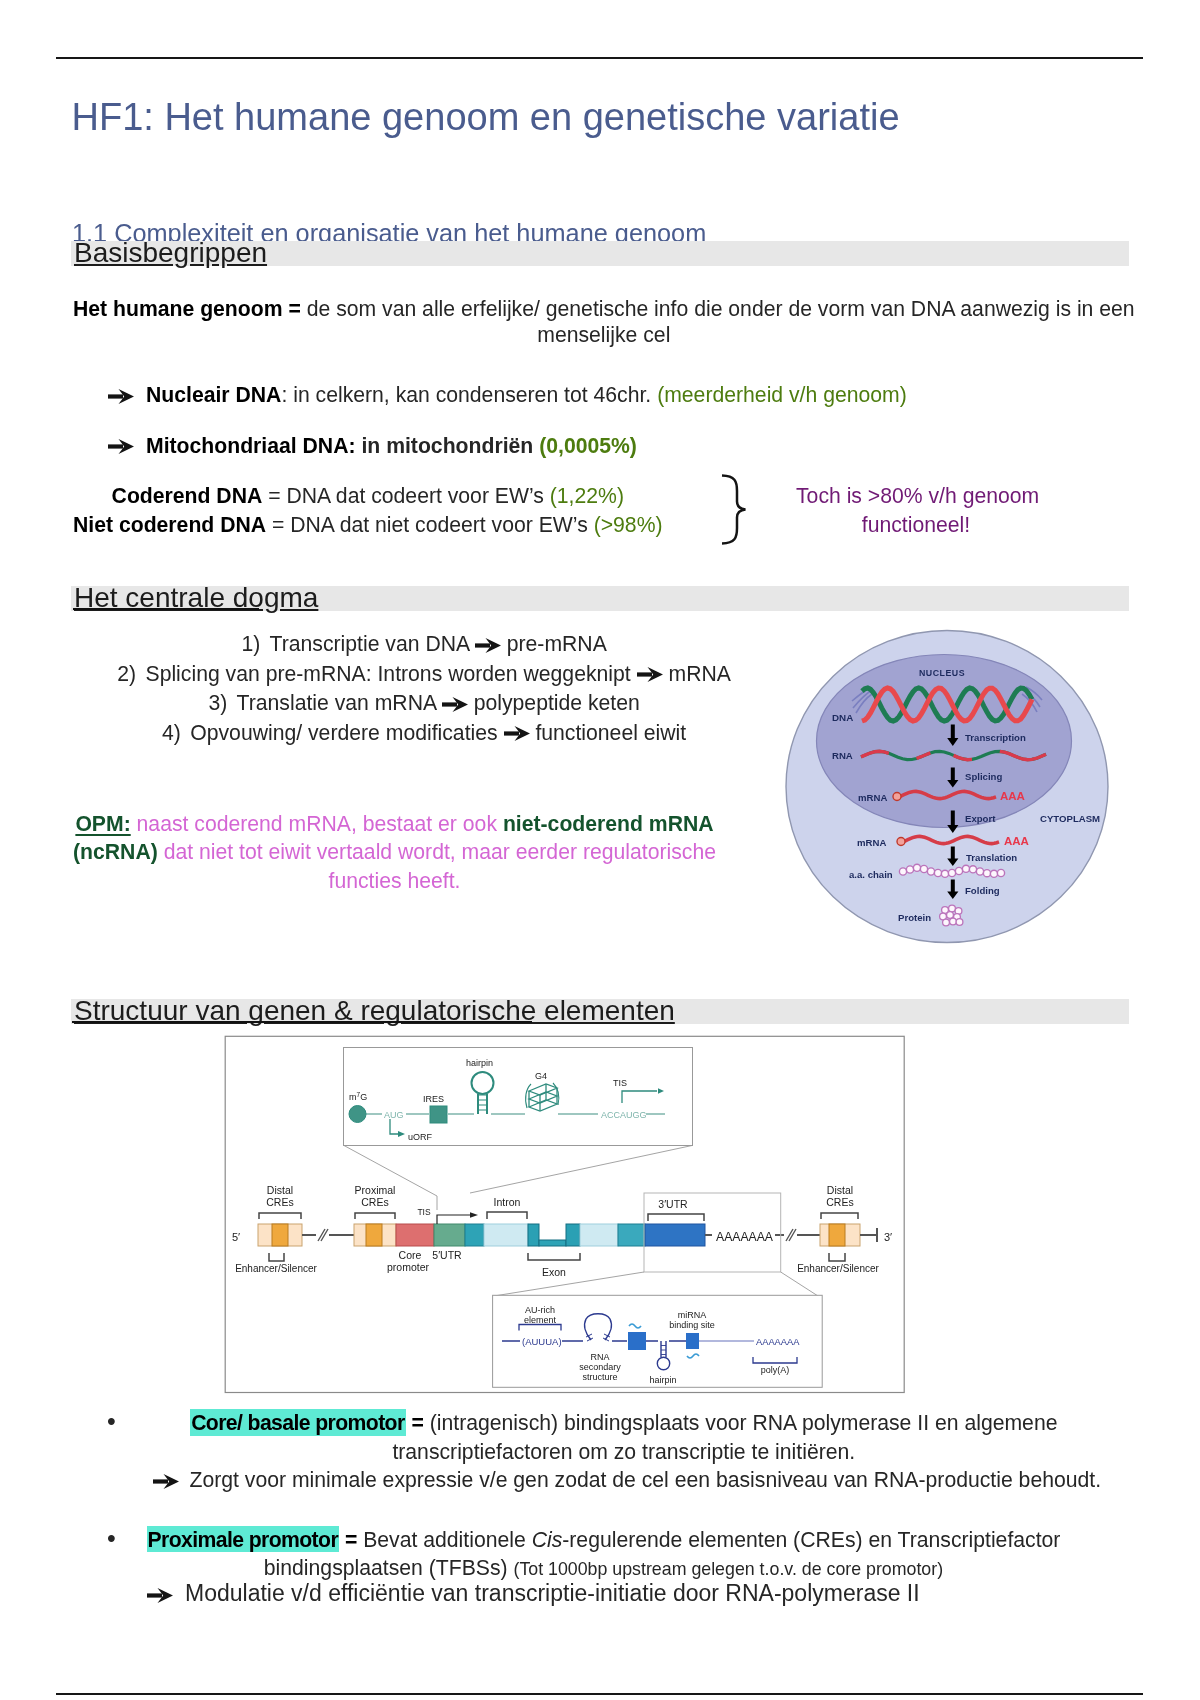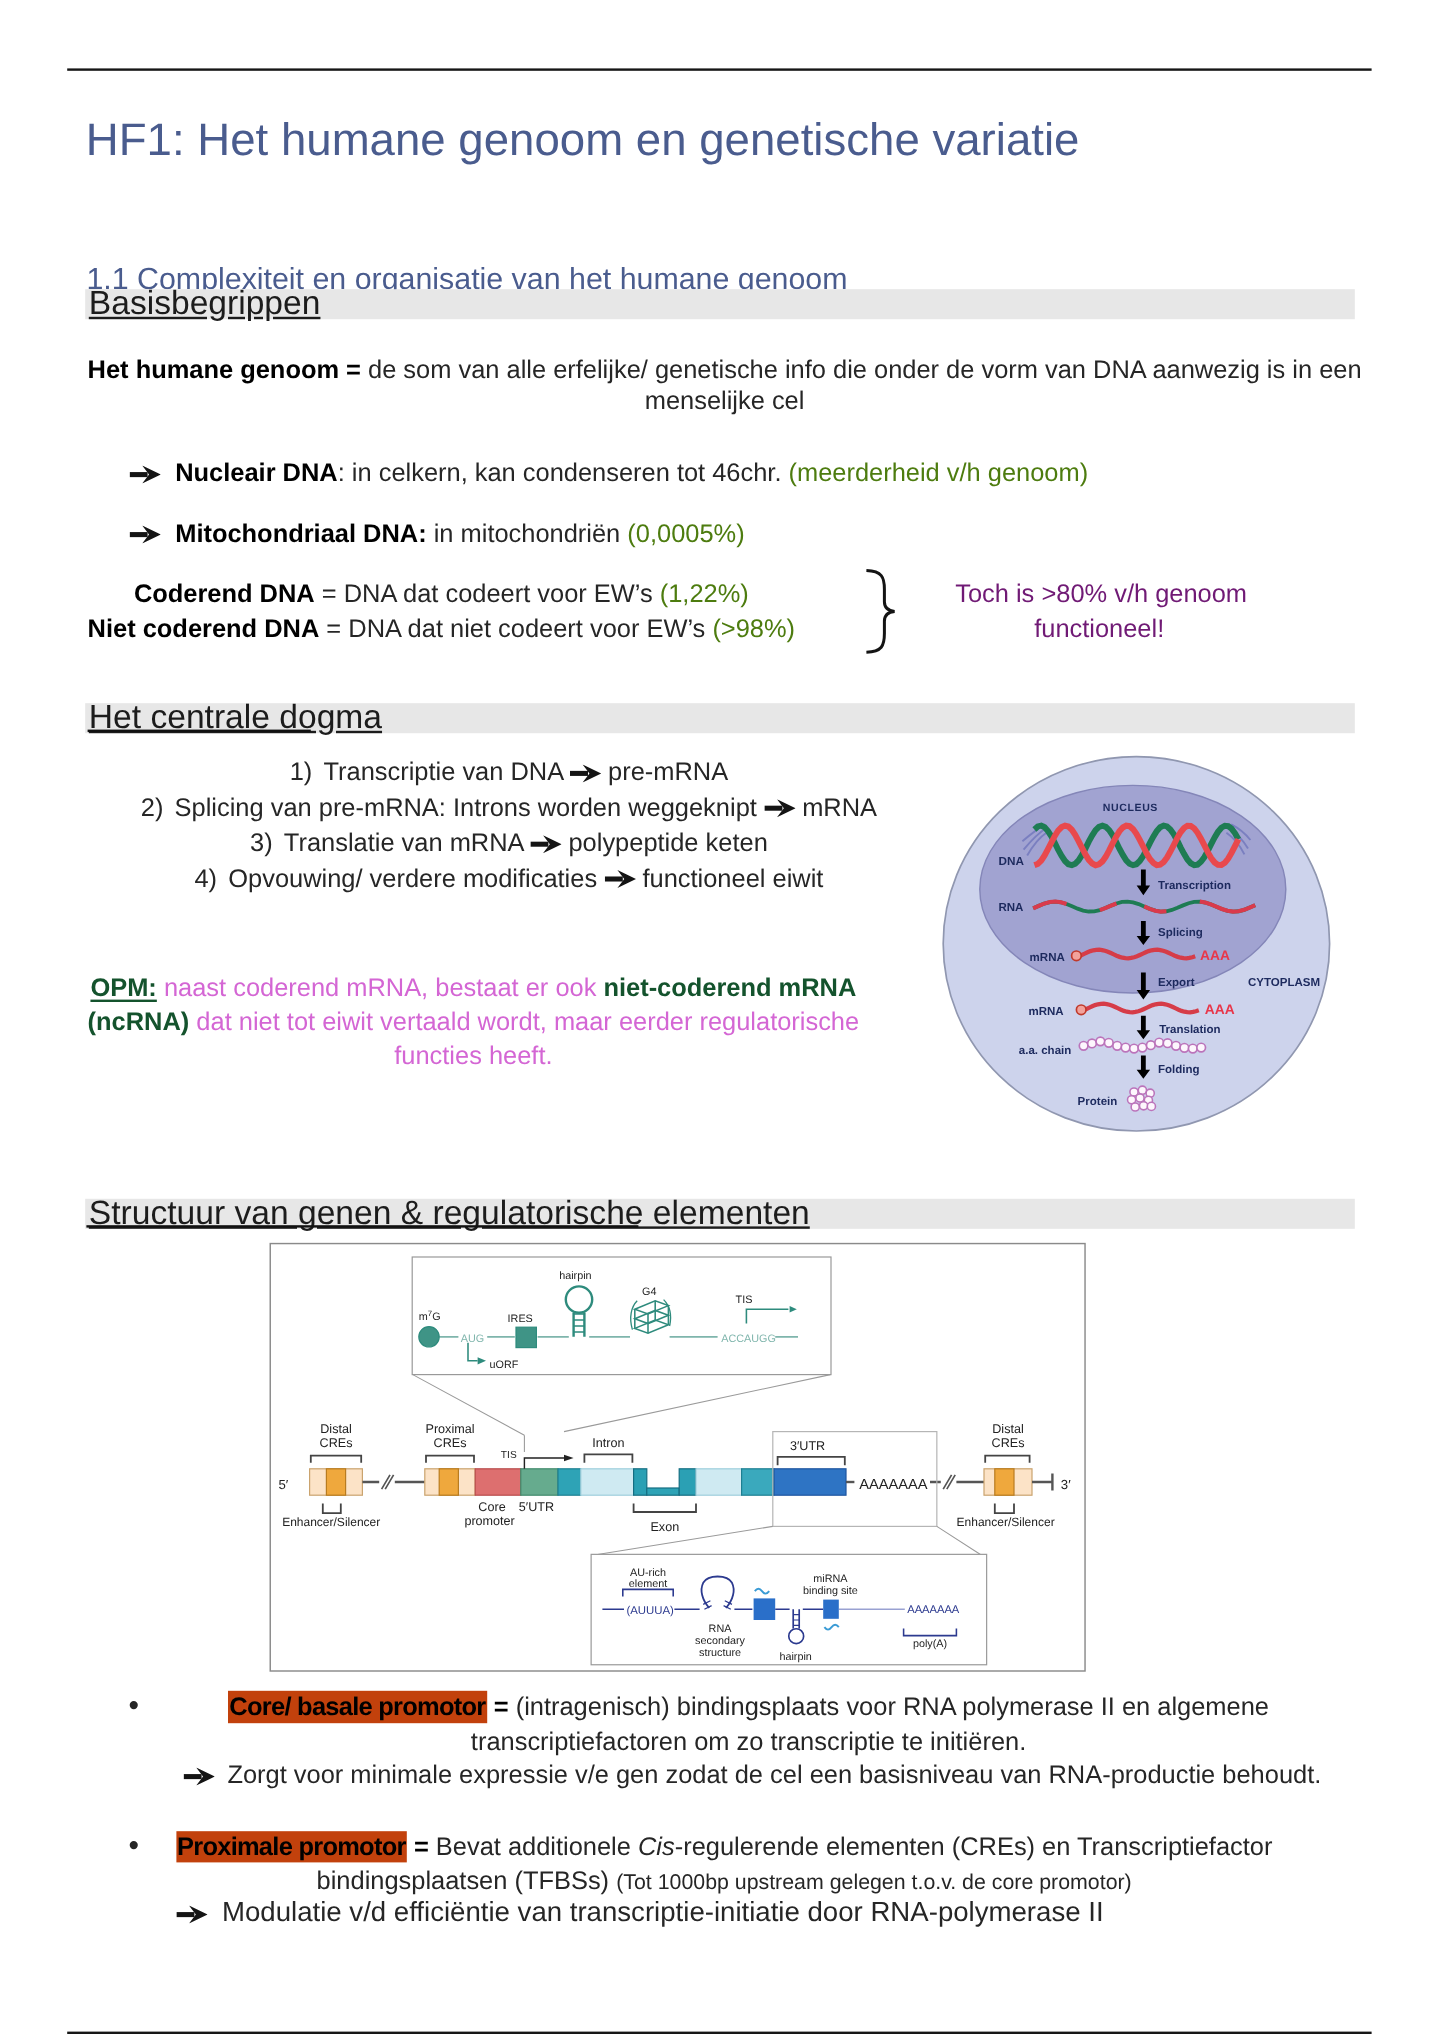--- a/index.html
+++ b/index.html
@@ -9,42 +9,42 @@
   .rule{position:absolute;left:56px;width:1087px;height:2px;background:#161616;}
   .h1{position:absolute;left:71.5px;font-size:38px;line-height:31px;color:#4a5c8e;white-space:nowrap;}
   .h2{position:absolute;left:72px;font-size:25.3px;line-height:25.3px;color:#4a5c8e;white-space:nowrap;}
   .band{position:absolute;left:70.5px;width:1058px;height:25px;background:#e7e7e7;
         font-size:28px;line-height:24px;color:#1c1c1c;padding-left:3.5px;box-sizing:border-box;white-space:nowrap;text-decoration:underline;}
   .body{font-size:21.2px;line-height:26px;color:#262626;text-align:center;}
   b{color:#000;}
   .blue{color:#4d7c0f;}
   .mag{color:#d466d4;}
   .magb{color:#14532d;font-weight:bold;}
-  .hl{background:#c2410c;font-weight:bold;color:#000;letter-spacing:-0.6px;padding:2px 1px 1.6px 1px;}
+  .hl{background:#5eead4;font-weight:bold;color:#000;letter-spacing:-0.6px;padding:2px 1px 1.6px 1px;}
   .ul2{position:absolute;height:2.4px;background:#111;}
 </style>
 </head>
 <body>
   <div class="rule" style="top:57px;"></div>
   <div class="rule" style="top:1693px;"></div>
 
   <div class="h1" style="top:102px;">HF1: Het humane genoom en genetische variatie</div>
   <div class="h2" style="top:185px;margin-top:36px;">1.1 Complexiteit en organisatie van het humane genoom</div>
 
   <div class="band" style="top:241px;">Basisbegrippen</div>
 
   <div class="abs body" style="left:73px;top:296px;white-space:nowrap;">
     <b>Het humane genoom =</b> de som van alle erfelijke/ genetische info die onder de vorm van DNA aanwezig is in een<br>menselijke cel
   </div>
 
   <div class="abs body" style="left:108px;top:382px;white-space:nowrap;"><svg width="26" height="15" viewBox="0 0 26 15" style="vertical-align:-1.5px;">
       <rect x="0" y="5.4" width="15" height="4.2" fill="#141414"></rect>
       <path d="M10.5,0 L26,7.5 L10.5,15 L16.2,7.5 Z" fill="#141414"></path>
     </svg><span style="display:inline-block;width:12px;"></span><b>Nucleair DNA</b>: in celkern, kan condenseren tot 46chr. <span class="blue">(meerderheid v/h genoom)</span></div>
-  <div class="abs body" style="left:108px;top:432.5px;white-space:nowrap;"><svg width="26" height="15" viewBox="0 0 26 15" style="vertical-align:-1.5px;">
+  <div class="abs body" style="left:108px;top:432.5px;white-space:nowrap;font-weight:bold;"><svg width="26" height="15" viewBox="0 0 26 15" style="vertical-align:-1.5px;">
       <rect x="0" y="5.4" width="15" height="4.2" fill="#141414"></rect>
       <path d="M10.5,0 L26,7.5 L10.5,15 L16.2,7.5 Z" fill="#141414"></path>
     </svg><span style="display:inline-block;width:12px;"></span><b>Mitochondriaal DNA:</b> in mitochondriën <span class="blue">(0,0005%)</span></div>
 
   <div class="abs body" style="left:73px;top:482px;line-height:28.5px;white-space:nowrap;">
     <b>Coderend DNA</b> = DNA dat codeert voor EW’s <span class="blue">(1,22%)</span><br>
     <b>Niet coderend DNA</b> = DNA dat niet codeert voor EW’s <span class="blue">(&gt;98%)</span>
   </div>
 
   <svg class="abs" style="left:719px;top:473px;" width="38" height="73" viewBox="0 0 38 73">

